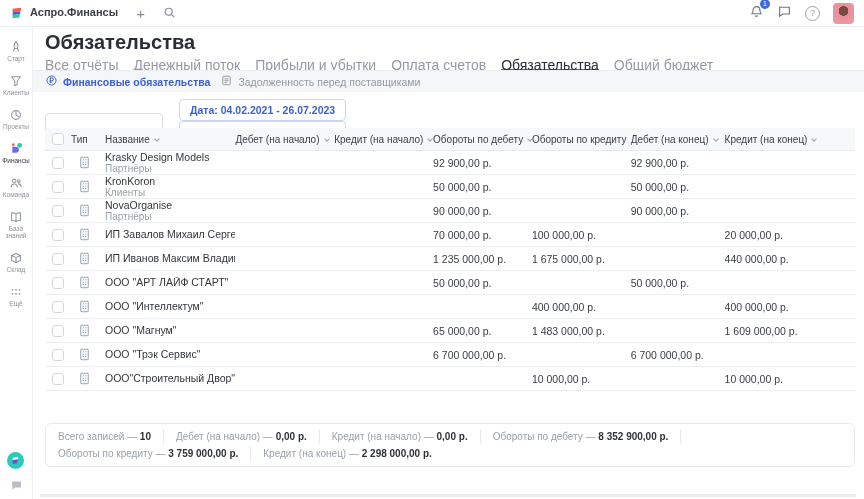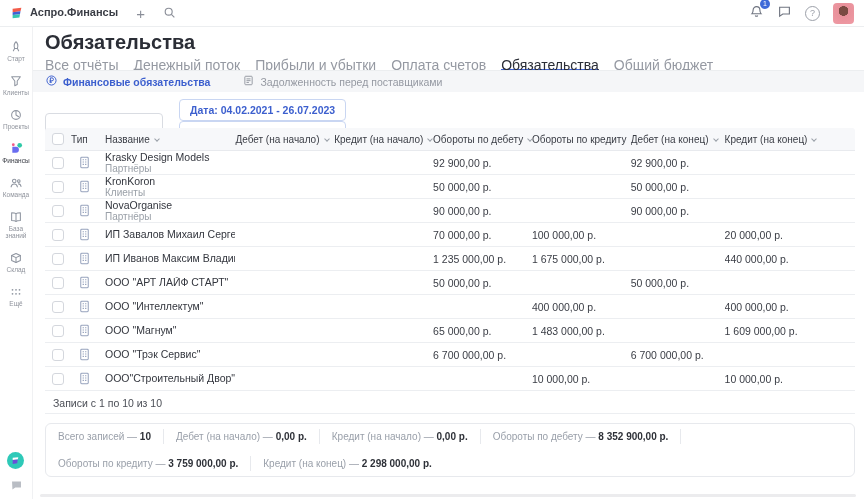--- a/index.html
+++ b/index.html
@@ -27,21 +27,21 @@
   .side-item.active .lbl { color:#3a3d45; }
   .side-icon { width:15px; height:15px; display:flex; align-items:center; justify-content:center; }
   
   .main { position:absolute; left:33px; top:27px; right:0; bottom:0; background:#fff; }
   .page-title { position:absolute; left:12px; top:4px; font-size:20px; font-weight:700; color:#2b2e36; }
   .tabs { position:absolute; left:12px; top:30px; display:flex; gap:15px; height:14px; }
   .tab { font-size:14px; color:#9599a2; cursor:pointer; white-space:nowrap; padding-bottom:9px; }
   .tab.active { color:#2b2e36; border-bottom:2px solid #3f62d4; }
   .tabs-border { position:absolute; left:0; right:0; top:43px; height:1px; background:#eceef0; }
   .subtabs { position:absolute; left:0; right:0; top:44px; height:21px; background:#f5f6f8;
-    display:flex; align-items:center; gap:32px; padding-left:12px; }
+    display:flex; align-items:center; gap:10px; padding-left:12px; }
   .subtab { display:flex; align-items:center; gap:5px; font-size:10.5px; color:#9599a2; cursor:pointer; }
   .subtab.active { color:#3c5fce; font-weight:700; }
   .filters { position:absolute; left:12px; top:72px; display:flex; align-items:center; }
   .search-input { width:118px; height:39px; border:1px solid #d9dce2; border-radius:4px;
     font-size:10.5px; padding:0 8px; color:#3a3d45; outline:none;text-decoration:underline; }
   .search-input::placeholder { color:#a7abb4; }
   .chips { display:flex; margin-left:16px;flex-direction:column; }
   .chip { height:22px; border:1px solid #c9d6f2; border-radius:4px; background:#fff;
     font-size:10.5px; font-weight:700; color:#3c5fce; display:flex; align-items:center;
     padding:0 10px; cursor:pointer; white-space:nowrap; }
@@ -58,21 +58,21 @@
   .name-cell { line-height:11px; overflow:hidden; }
   .name { font-size:10.5px; color:#33363e; white-space:nowrap; }
   .subtitle { font-size:10px; color:#9aa0a8; white-space:nowrap; }
   .val { font-size:10.5px; color:#3a3d45; white-space:nowrap; overflow:hidden; }
   .type-icon { width:15px; height:15px; margin-left:6px; }
   .records-bar { position:absolute; left:12px; top:365px; width:810px; height:22px;
     border-bottom:1px solid #eceef1; display:flex; align-items:center; padding-left:8px;
     font-size:10.5px; color:#4a4d55; }
   
   .summary { position:absolute; left:12px; top:396px; width:810px; border:1px solid #e7e9ed;
-    border-radius:6px; padding:5px 12px; display:flex; flex-wrap:wrap; row-gap:12px; }
+    border-radius:6px; padding:5px 12px; display:flex; flex-wrap:wrap; row-gap:2px; }
   .sum-item { font-size:10px; color:#9aa0aa; white-space:nowrap; padding:2px 12px 2px 0;
     margin-right:12px; border-right:1px solid #e7e9ed; }
   .sum-item:last-child { border-right:none; }
   .sum-item b { color:#2e3138; font-weight:700; }
   
   .float-teal { position:absolute; left:7px; top:452px; width:17px; height:17px; border-radius:50%;
     background:#2ec9b8; z-index:6; display:flex; align-items:center; justify-content:center; cursor:pointer; }
   .float-chat { position:absolute; left:10px; top:478px; z-index:6; cursor:pointer; }
   .hscroll { position:absolute; left:40px; right:8px; bottom:2px; height:3px; background:#ececee;
     border-radius:2px; z-index:6; }
@@ -451,23 +451,20 @@
       <span class="val c1"></span>
       <span class="val c2"></span>
       <span class="val c3"></span>
       <span class="val c4">10 000,00 р.</span>
       <span class="val c5"></span>
       <span class="val c6">10 000,00 р.</span>
     </div>
   </div>
   </div>
 
-  <div class="records-bar">
-    <span>Записи с 1 по 10 из 10</span>
-  </div>
 
   <div class="summary" id="summary">
     <span class="sum-item"><span>Всего записей</span> — <b>10</b></span>
 
     <span class="sum-item"><span>Дебет (на начало)</span> — <b>0,00 р.</b></span>
 
     <span class="sum-item"><span>Кредит (на начало)</span> — <b>0,00 р.</b></span>
 
     <span class="sum-item"><span>Обороты по дебету</span> — <b>8 352 900,00 р.</b></span>
 

